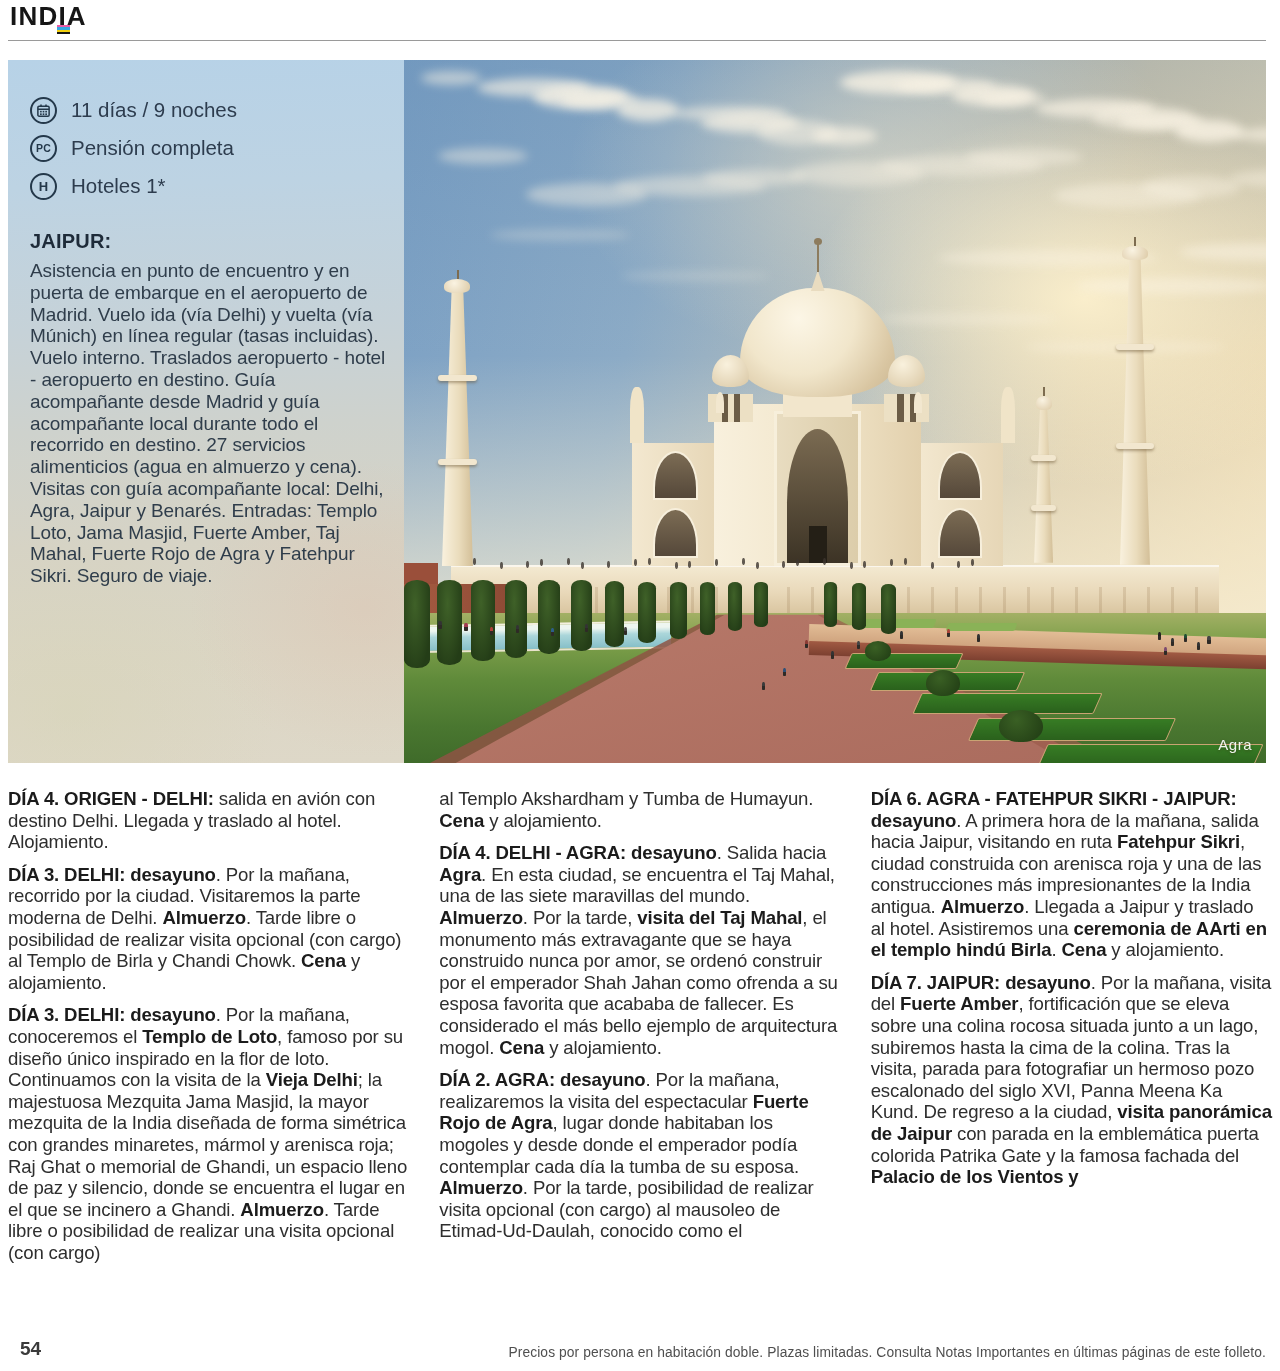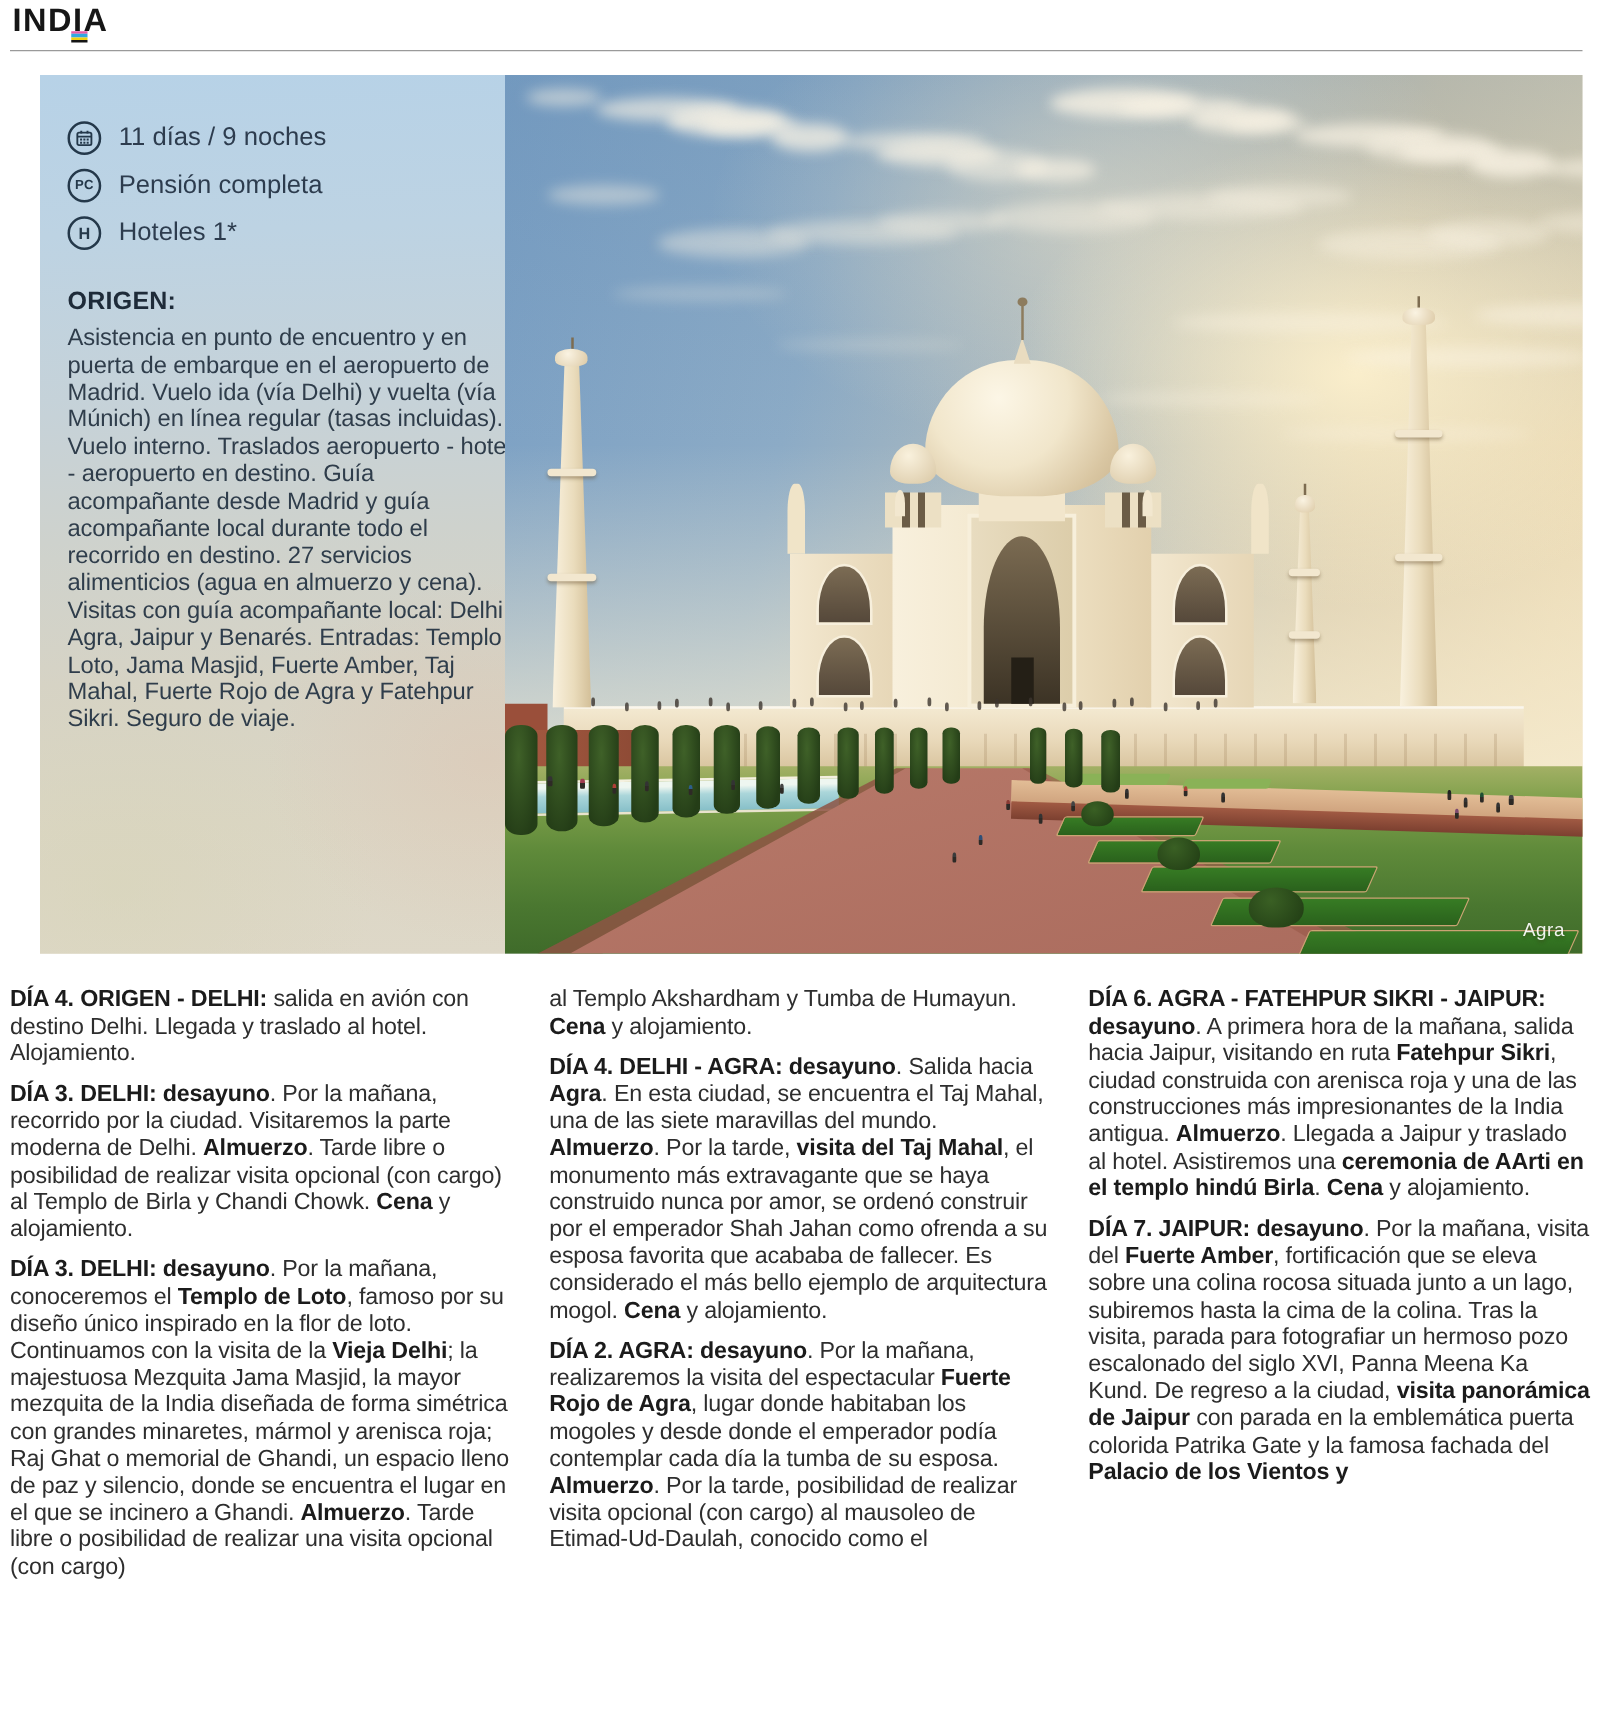--- a/index.html
+++ b/index.html
@@ -9,21 +9,21 @@
   .hdr-title{position:absolute;left:10px;top:1px;font-size:26px;font-weight:bold;
              letter-spacing:1.2px;color:#161616;}
   .brand-mark{position:absolute;left:57px;top:25px;width:13px;height:9px;display:flex;flex-direction:column;}
   .brand-mark span{flex:1;}
   .hdr-rule{position:absolute;left:8px;top:40px;width:1258px;height:0;border-top:1.5px solid #9a9a9a;}
   
   .sidebar{position:absolute;left:8px;top:60px;width:420px;height:703px;overflow:hidden;
     background:
       radial-gradient(ellipse 60% 30% at 85% 78%, rgba(224,186,166,.30), rgba(224,186,166,0) 70%),
       radial-gradient(ellipse 70% 35% at 15% 92%, rgba(214,212,180,.45), rgba(214,212,180,0) 70%),
-      linear-gradient(178deg,#b7d2e7 0%,#bdd3e3 18%,#c6d2d8 38%,#ced2cd 52%,#d6d3c5 68%,#dbd6c5 84%,#ded8c8 100%); margin-left: 24px;}
+      linear-gradient(178deg,#b7d2e7 0%,#bdd3e3 18%,#c6d2d8 38%,#ced2cd 52%,#d6d3c5 68%,#dbd6c5 84%,#ded8c8 100%);}
   .features{margin:36px 0 0 22px;}
   .feat{display:flex;align-items:center;height:28px;margin-bottom:10px;}
   .feat-icon{width:27px;height:27px;border:2.2px solid #24384a;border-radius:50%;box-sizing:border-box;
              display:flex;align-items:center;justify-content:center;margin-right:14px;flex:0 0 auto;
              color:#24384a;font-weight:bold;}
   .feat-icon.txt2{font-size:10.5px;letter-spacing:.2px;}
   .feat-icon.txt1{font-size:13px;}
   .feat-label{font-size:20.5px;color:#2d3c4e;}
   .inc-head{margin:30px 0 0 22px;font-size:20px;font-weight:bold;color:#1e2b39;letter-spacing:.2px;}
   .inc-text{margin:7px 20px 0 22px;width:356px;font-size:19px;line-height:21.8px;
@@ -153,21 +153,21 @@
         </div>
         <div class="feat">
           <span class="feat-icon txt2">PC</span>
           <span class="feat-label">Pensión completa</span>
         </div>
         <div class="feat">
           <span class="feat-icon txt1">H</span>
           <span class="feat-label">Hoteles 1*</span>
         </div>
       </div>
-    <div class="inc-head">ORIGEN:</div>
+    <div class="inc-head">JAIPUR:</div>
     <div class="inc-text">Asistencia en punto de encuentro y en puerta de embarque en el aeropuerto de Madrid. Vuelo ida (vía Delhi) y vuelta (vía Múnich) en línea regular (tasas incluidas). Vuelo interno. Traslados aeropuerto - hotel - aeropuerto en destino. Guía acompañante desde Madrid y guía acompañante local durante todo el recorrido en destino. 27 servicios alimenticios (agua en almuerzo y cena). Visitas con guía acompañante local: Delhi, Agra, Jaipur y Benarés. Entradas: Templo Loto, Jama Masjid, Fuerte Amber, Taj Mahal, Fuerte Rojo de Agra y Fatehpur Sikri. Seguro de viaje.</div>
   </div>
 
   <div class="photo">
 
     <div class="bgate"></div>
     <div class="bwall"></div>
 
     <div class="plinth">
       <div class="plinth-arcade"></div>
@@ -357,13 +357,17 @@
         <p>al Templo Akshardham y Tumba de Humayun. <b>Cena</b> y alojamiento.</p>
         <p><b>DÍA 4. DELHI - AGRA: desayuno</b>. Salida hacia <b>Agra</b>. En esta ciudad, se encuentra el Taj Mahal, una de las siete maravillas del mundo. <b>Almuerzo</b>. Por la tarde, <b>visita del Taj Mahal</b>, el monumento más extravagante que se haya construido nunca por amor, se ordenó construir por el emperador Shah Jahan como ofrenda a su esposa favorita que acababa de fallecer. Es considerado el más bello ejemplo de arquitectura mogol. <b>Cena</b> y alojamiento.</p>
         <p><b>DÍA 2. AGRA: desayuno</b>. Por la mañana, realizaremos la visita del espectacular <b>Fuerte Rojo de Agra</b>, lugar donde habitaban los mogoles y desde donde el emperador podía contemplar cada día la tumba de su esposa. <b>Almuerzo</b>. Por la tarde, posibilidad de realizar visita opcional (con cargo) al mausoleo de Etimad-Ud-Daulah, conocido como el</p>
       </div>
       <div class="col">
         <p><b>DÍA 6. AGRA - FATEHPUR SIKRI - JAIPUR: desayuno</b>. A primera hora de la mañana, salida hacia Jaipur, visitando en ruta <b>Fatehpur Sikri</b>, ciudad construida con arenisca roja y una de las construcciones más impresionantes de la India antigua. <b>Almuerzo</b>. Llegada a Jaipur y traslado al hotel. Asistiremos una <b>ceremonia de AArti en el templo hindú Birla</b>. <b>Cena</b> y alojamiento.</p>
         <p><b>DÍA 7. JAIPUR: desayuno</b>. Por la mañana, visita del <b>Fuerte Amber</b>, fortificación que se eleva sobre una colina rocosa situada junto a un lago, subiremos hasta la cima de la colina. Tras la visita, parada para fotografiar un hermoso pozo escalonado del siglo XVI, Panna Meena Ka Kund. De regreso a la ciudad, <b>visita panorámica de Jaipur</b> con parada en la emblemática puerta colorida Patrika Gate y la famosa fachada del <b>Palacio de los Vientos y</b></p>
       </div>
     </div>
 
+  <div class="footer">
+    <span class="pagenum">54</span>
+    <span class="footnote">Precios por persona en habitación doble. Plazas limitadas. Consulta Notas Importantes en últimas páginas de este folleto.</span>
+  </div>
 </div>
 
 </body></html>

